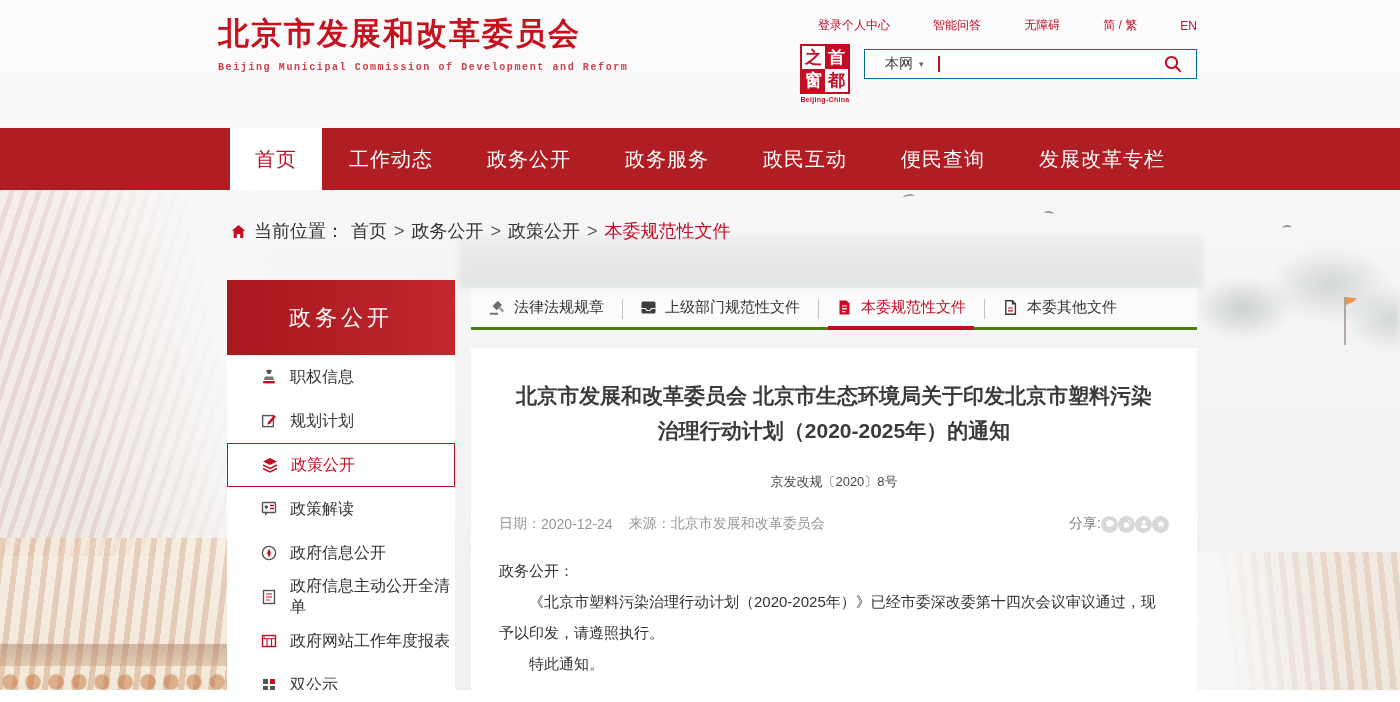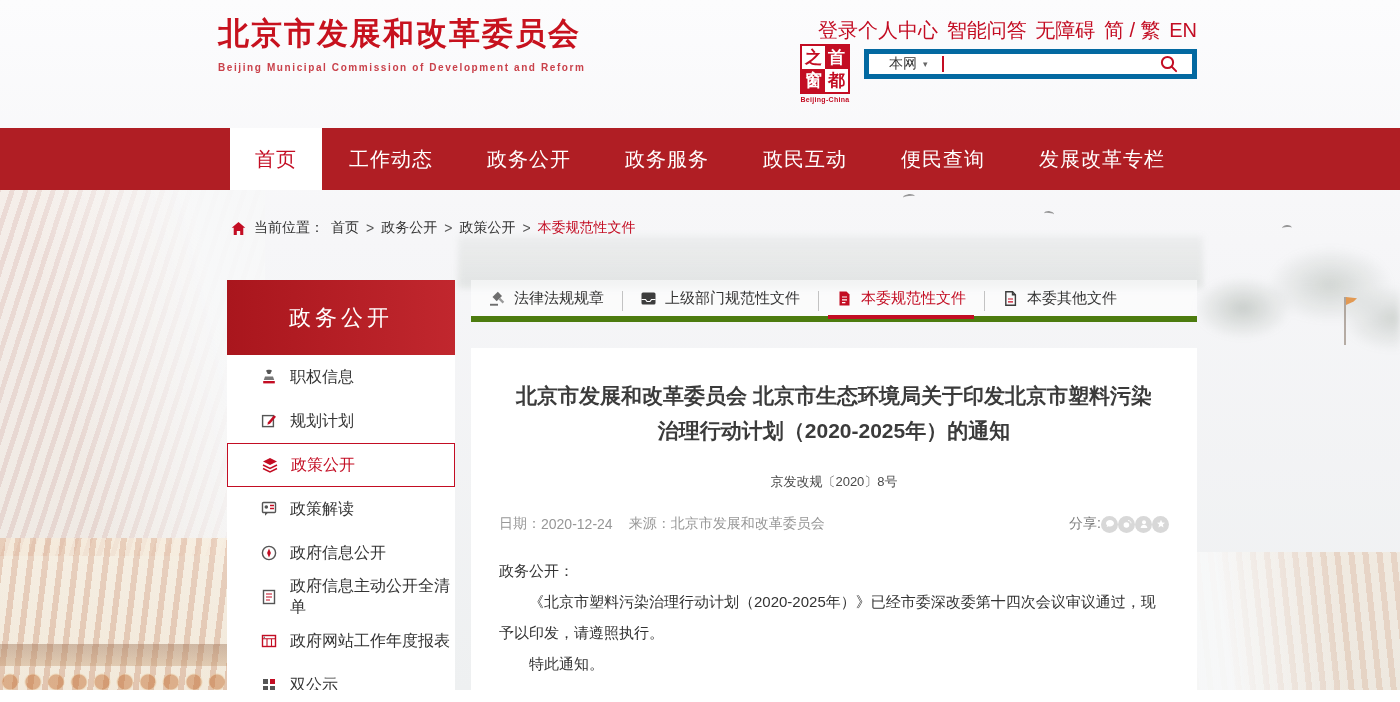--- a/index.html
+++ b/index.html
@@ -43,71 +43,71 @@
   .bird { position:absolute; width:12px; height:6px; border-top:2px solid rgba(72,72,72,0.55);
     border-radius:50% 50% 0 0; }
   .bird.b1 { left:903px; top:194px; transform:rotate(-7deg); }
   .bird.b2 { left:1044px; top:211px; transform:rotate(5deg); width:10px; }
   .bird.b3 { left:1282px; top:225px; transform:rotate(-4deg); width:10px; }
 
   
   .logo { position:absolute; left:218px; top:13px; }
   .logo-title { font-size:31px; font-weight:bold; color:#c7121e; letter-spacing:2px; }
   .logo-sub { margin-top:7px; font-size:10px; font-weight:bold; color:#c9414a;
-    letter-spacing:1.6px; font-family:Liberation Sans, sans-serif; }
+    letter-spacing:1.6px; font-family:Liberation Mono, monospace; }
   .utility { position:absolute; left:818px; top:17px; width:379px; display:flex;
     justify-content:space-between; align-items:center; }
-  .utility a { font-size:20px; color:#c30d23; text-decoration:none; cursor:pointer; }
+  .utility a { font-size:12px; color:#c30d23; text-decoration:none; cursor:pointer; }
 
   .seal { position:absolute; left:797px; top:44px; width:56px; text-align:center; }
   .seal-grid { width:50px; height:50px; margin:0 auto; border:2px solid #c30d23; background:#fff;
     display:grid; grid-template-columns:1fr 1fr; grid-template-rows:1fr 1fr; }
   .seal-cell { display:flex; align-items:center; justify-content:center; font-size:17px;
     font-weight:bold; font-family:"DejaVu Serif","Liberation Serif",serif; }
   .seal-cell.red { background:#c30d23; color:#fff; }
   .seal-cell.white { background:#fff; color:#c30d23; }
   .seal-caption { margin-top:2px; font-size:7px; font-weight:bold; color:#c30d23; letter-spacing:0.3px; }
 
   .searchbox { position:absolute; left:864px; top:49px; width:333px; height:30px;
-    background:#fff; border:5px solid #0369a1; display:flex; align-items:center; }
+    background:#fff; border:1px solid #0369a1; display:flex; align-items:center; }
   .search-scope { margin-left:20px; font-size:14px; color:#333; cursor:pointer; }
   .search-caret { margin-left:6px; font-size:9px; color:#666; }
   .search-cursor { width:2px; height:16px; background:#c30d23; margin-left:14px; }
   .search-input { flex:1; border:none; outline:none; height:100%; font-size:14px; background:transparent; }
   .mag-btn { margin-right:13px; cursor:pointer; display:flex; align-items:center; }
 
   
   .nav { position:absolute; left:0; top:128px; width:1400px; height:62px; background:#b01e24; }
   .nav-inner { position:absolute; left:230px; top:0; height:62px; display:flex; }
   .nav-item { display:flex; align-items:center; padding:0 27px; font-size:20px; color:#fff;
     cursor:pointer; letter-spacing:1px; }
   .nav-item.active { background:#fff; color:#c30d23; padding:0 25px; }
 
   
   .breadcrumb { position:absolute; left:231px; top:219px; display:flex; align-items:center;
-    font-size:14px; color:#333; }
+    font-size:18px; color:#333; }
   .bc-home { display:flex; align-items:center; margin-right:8px; cursor:pointer; }
   .bc-prefix { margin-right:4px; }
   .bc-link { cursor:pointer; margin:0 3px; }
   .bc-sep { margin:0 4px; color:#555; }
   .bc-link.current { color:#c30d23; }
 
   
   .sidebar { position:absolute; left:227px; top:280px; width:228px; height:422px; overflow:hidden; }
   .sidebar-header { height:75px; background:linear-gradient(90deg,#a9161d,#c1272e); color:#fff;
     font-size:22px; letter-spacing:4px; display:flex; align-items:center; justify-content:center; }
   .sidebar-list { background:#fff; height:347px; }
   .side-item { height:44px; display:flex; align-items:center; padding-left:33px;
     font-size:16px; color:#333; cursor:pointer; }
   .side-item .s-ico { width:18px; height:18px; margin-right:12px; flex:0 0 18px; display:flex; }
   .side-item.active { border:1px solid #c30d23; color:#c30d23; }
 
   
-  .tabstrip { position:absolute; left:471px; top:280px; width:726px; height:42px;
-    background:rgba(255,255,255,0.55); border-bottom:6px solid #4d7c0f; display:flex; }
+  .tabstrip { position:absolute; left:471px; top:288px; width:726px; height:42px;
+    background:rgba(255,255,255,0.55); border-bottom:3px solid #4d7c0f; display:flex; }
   .tab { position:relative; display:flex; align-items:center; gap:8px; padding:0 18px;
     font-size:15px; color:#333; cursor:pointer; }
   .tab .t-ico { width:17px; height:17px; display:flex; }
   .tab + .tab::before { content:""; position:absolute; left:0; top:11px; width:1px; height:20px; background:#c3c3c3; }
   .tab.active { color:#c30d23; }
   .tab.active::after { content:""; position:absolute; left:10px; right:10px; bottom:-3px;
     height:4px; background:#c30d23; }
 
   
   .panel { position:absolute; left:471px; top:348px; width:726px; height:354px;

